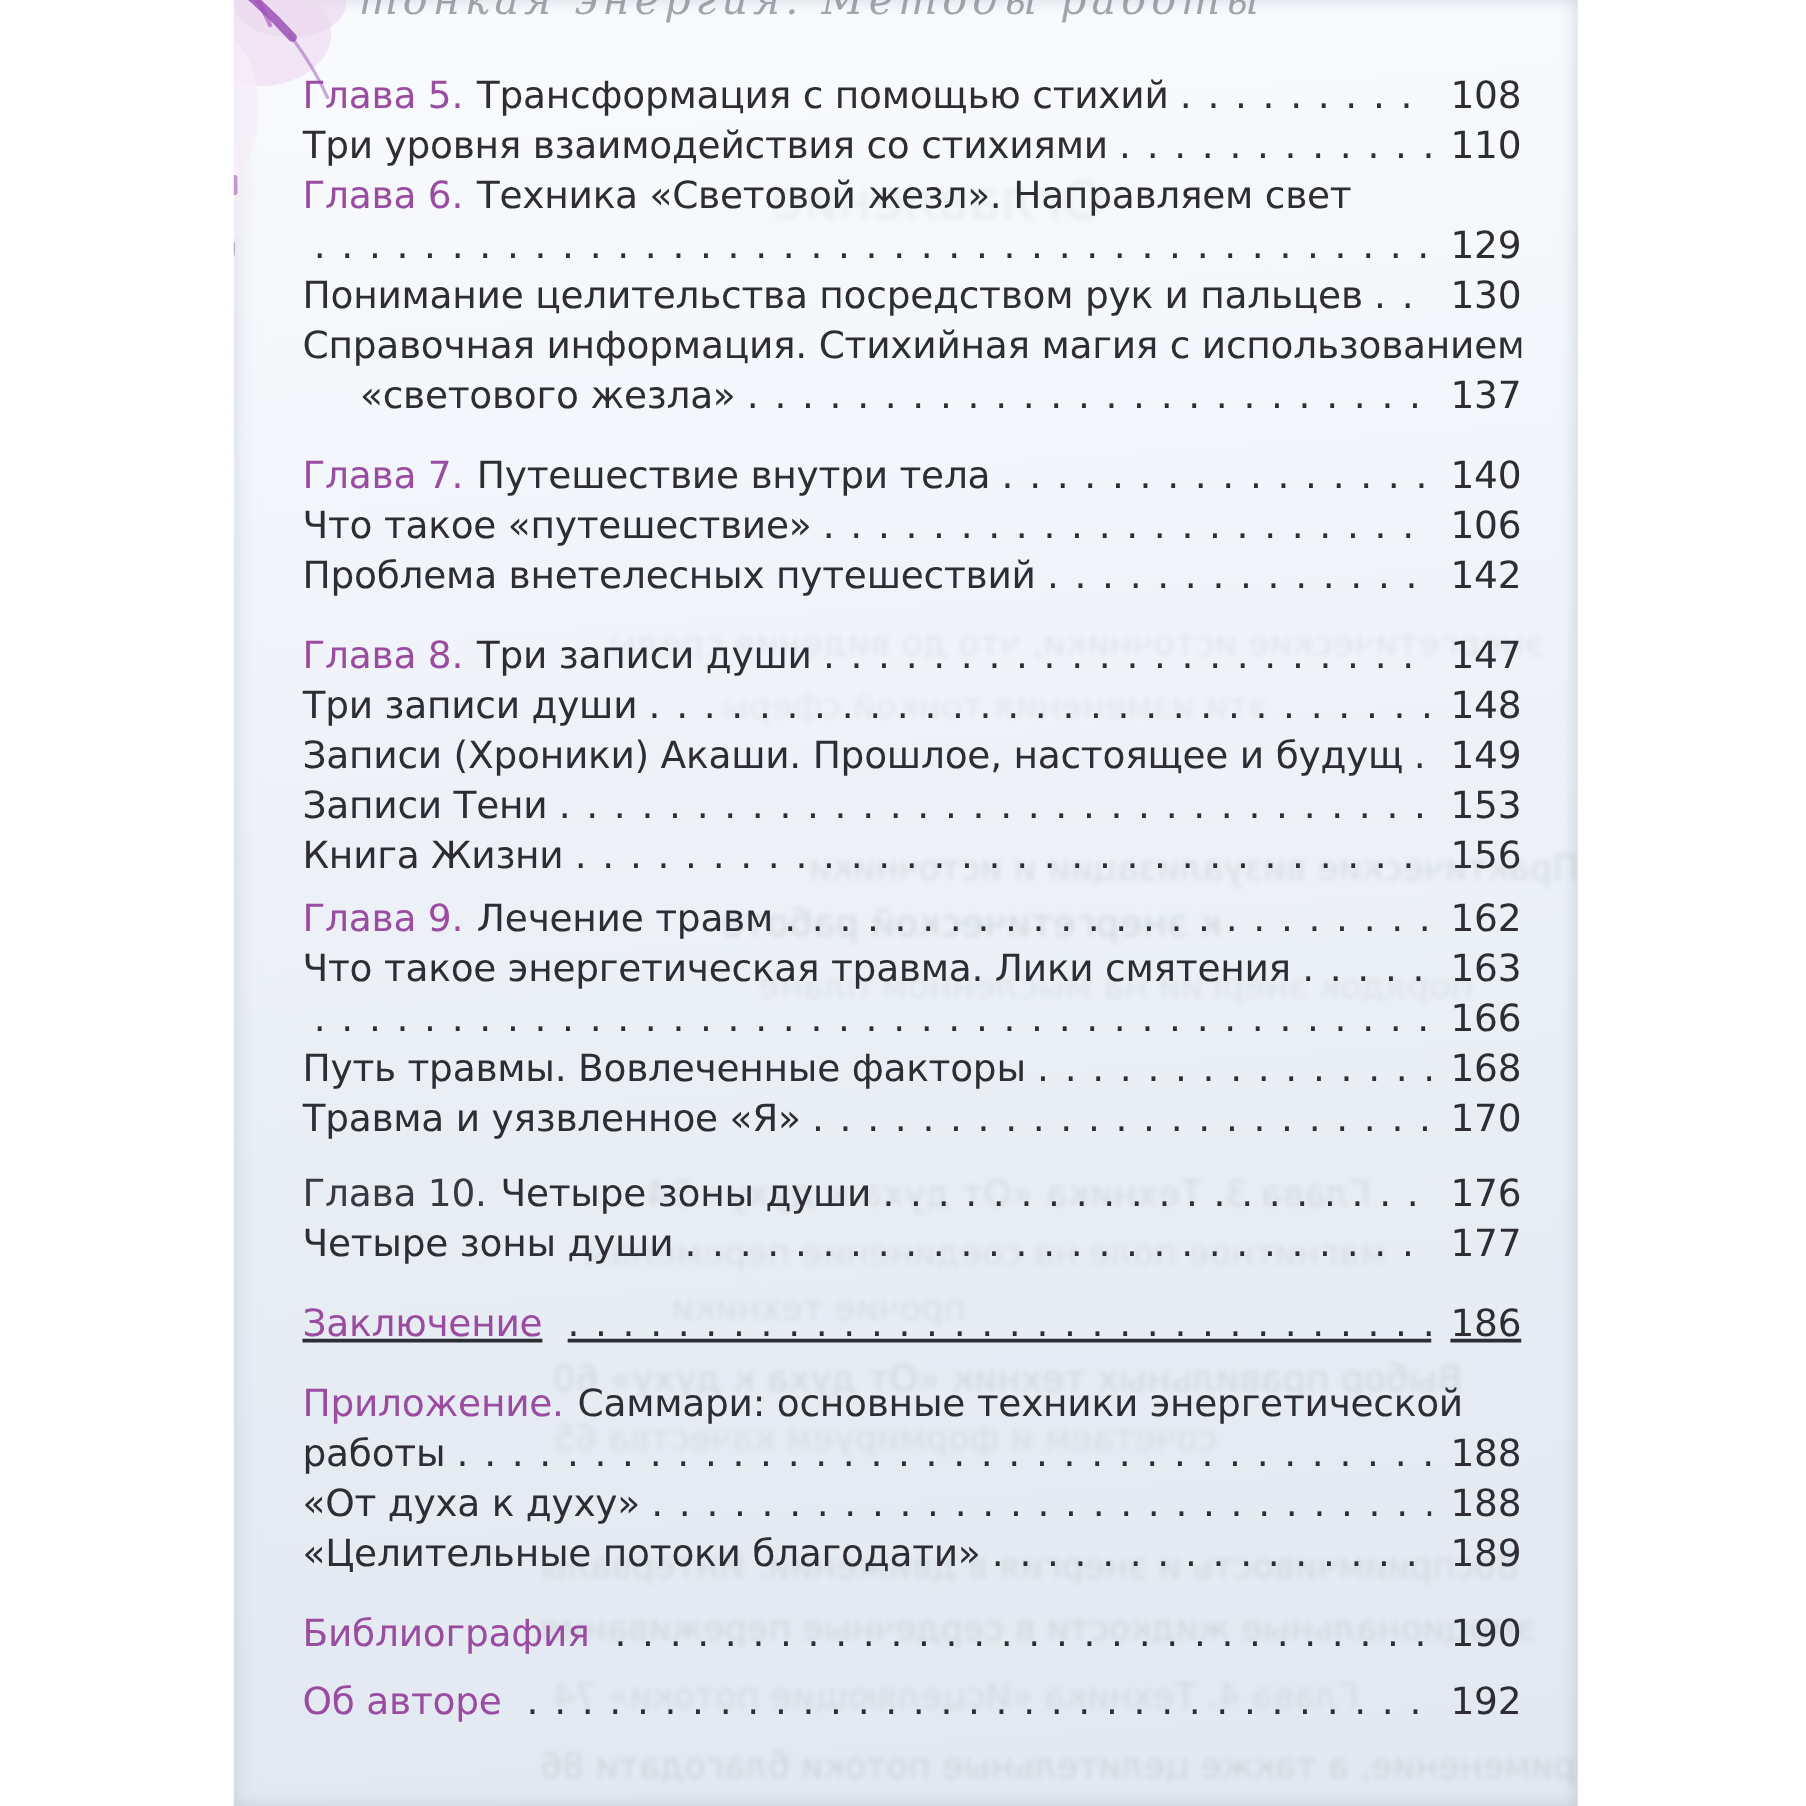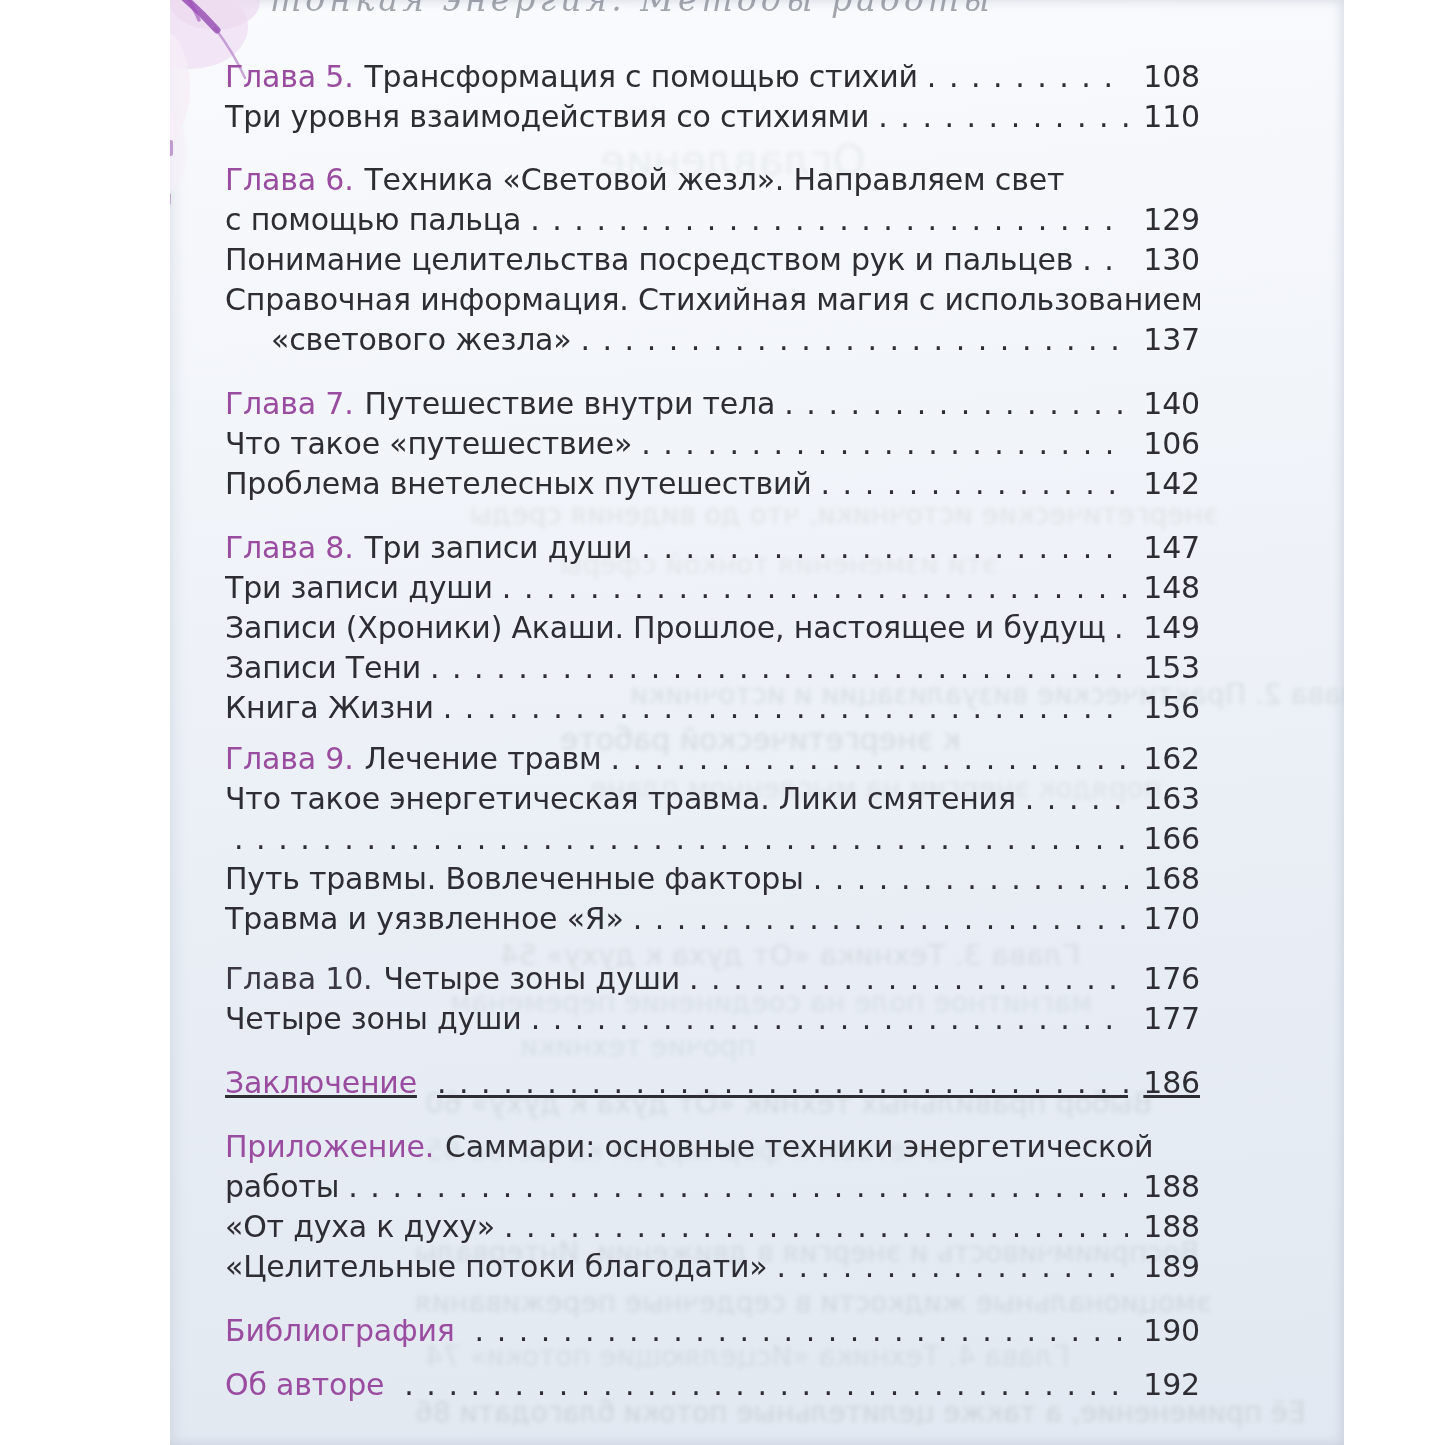--- a/index.html
+++ b/index.html
@@ -4,21 +4,21 @@
 <style>
   html,body{margin:0;padding:0;}
   body{
     width:1445px;height:1445px;position:relative;overflow:hidden;
     background:#ffffff;
     font-family:"DejaVu Sans","Liberation Sans",sans-serif;
     -webkit-font-smoothing:antialiased;
   }
   
   .page{
-    position:absolute;left:170px;top:0;width:1174px;height:1445px;
+    position:absolute;left:187px;top:0;width:1075px;height:1445px;
     background:linear-gradient(176deg,#f9fbfd 0%,#f2f5fa 28%,#e9eef5 62%,#e2e8f1 100%);
     box-shadow:inset 5px 0 14px rgba(150,160,180,.18), inset -4px 0 10px rgba(150,160,180,.22);
     overflow:hidden;
   }
   
   .running-header{
     position:absolute;left:100px;top:-20px;
     font-family:"DejaVu Serif","Liberation Serif",serif;
     font-style:italic;font-weight:300;
     font-size:33px;letter-spacing:4px;color:#5d626e;opacity:.55;
@@ -98,28 +98,27 @@
     <span class="title">Трансформация с помощью стихий</span>
     <span class="dots">. . . . . . . . . . . . . . . . . . . . . . . . . . . . . . . . . . . . . . . . . . . . . . . . . . . . . . . . . . . . . . . . . . . . . . . . . . . . . . . . . . . . . . . . . . </span>
     <span class="pageno">108</span>
   </div>
       <div class="row">
 
     <span class="title">Три уровня взаимодействия со стихиями</span>
     <span class="dots">. . . . . . . . . . . . . . . . . . . . . . . . . . . . . . . . . . . . . . . . . . . . . . . . . . . . . . . . . . . . . . . . . . . . . . . . . . . . . . . . . . . . . . . . . . </span>
     <span class="pageno">110</span>
   </div>
-      <div class="row" style="margin-top: 23px;">
+      <div class="row" style="">
     <span class="pre pre-accent">Глава 6.</span>
     <span class="title">Техника «Световой жезл». Направляем свет</span>
 
   </div>
       <div class="row">
 
-    <span class="title">с помощью пальца</span>
     <span class="dots">. . . . . . . . . . . . . . . . . . . . . . . . . . . . . . . . . . . . . . . . . . . . . . . . . . . . . . . . . . . . . . . . . . . . . . . . . . . . . . . . . . . . . . . . . . </span>
     <span class="pageno">129</span>
   </div>
       <div class="row">
 
     <span class="title">Понимание целительства посредством рук и пальцев</span>
     <span class="dots">. . . . . . . . . . . . . . . . . . . . . . . . . . . . . . . . . . . . . . . . . . . . . . . . . . . . . . . . . . . . . . . . . . . . . . . . . . . . . . . . . . . . . . . . . . </span>
     <span class="pageno">130</span>
   </div>
       <div class="row">

